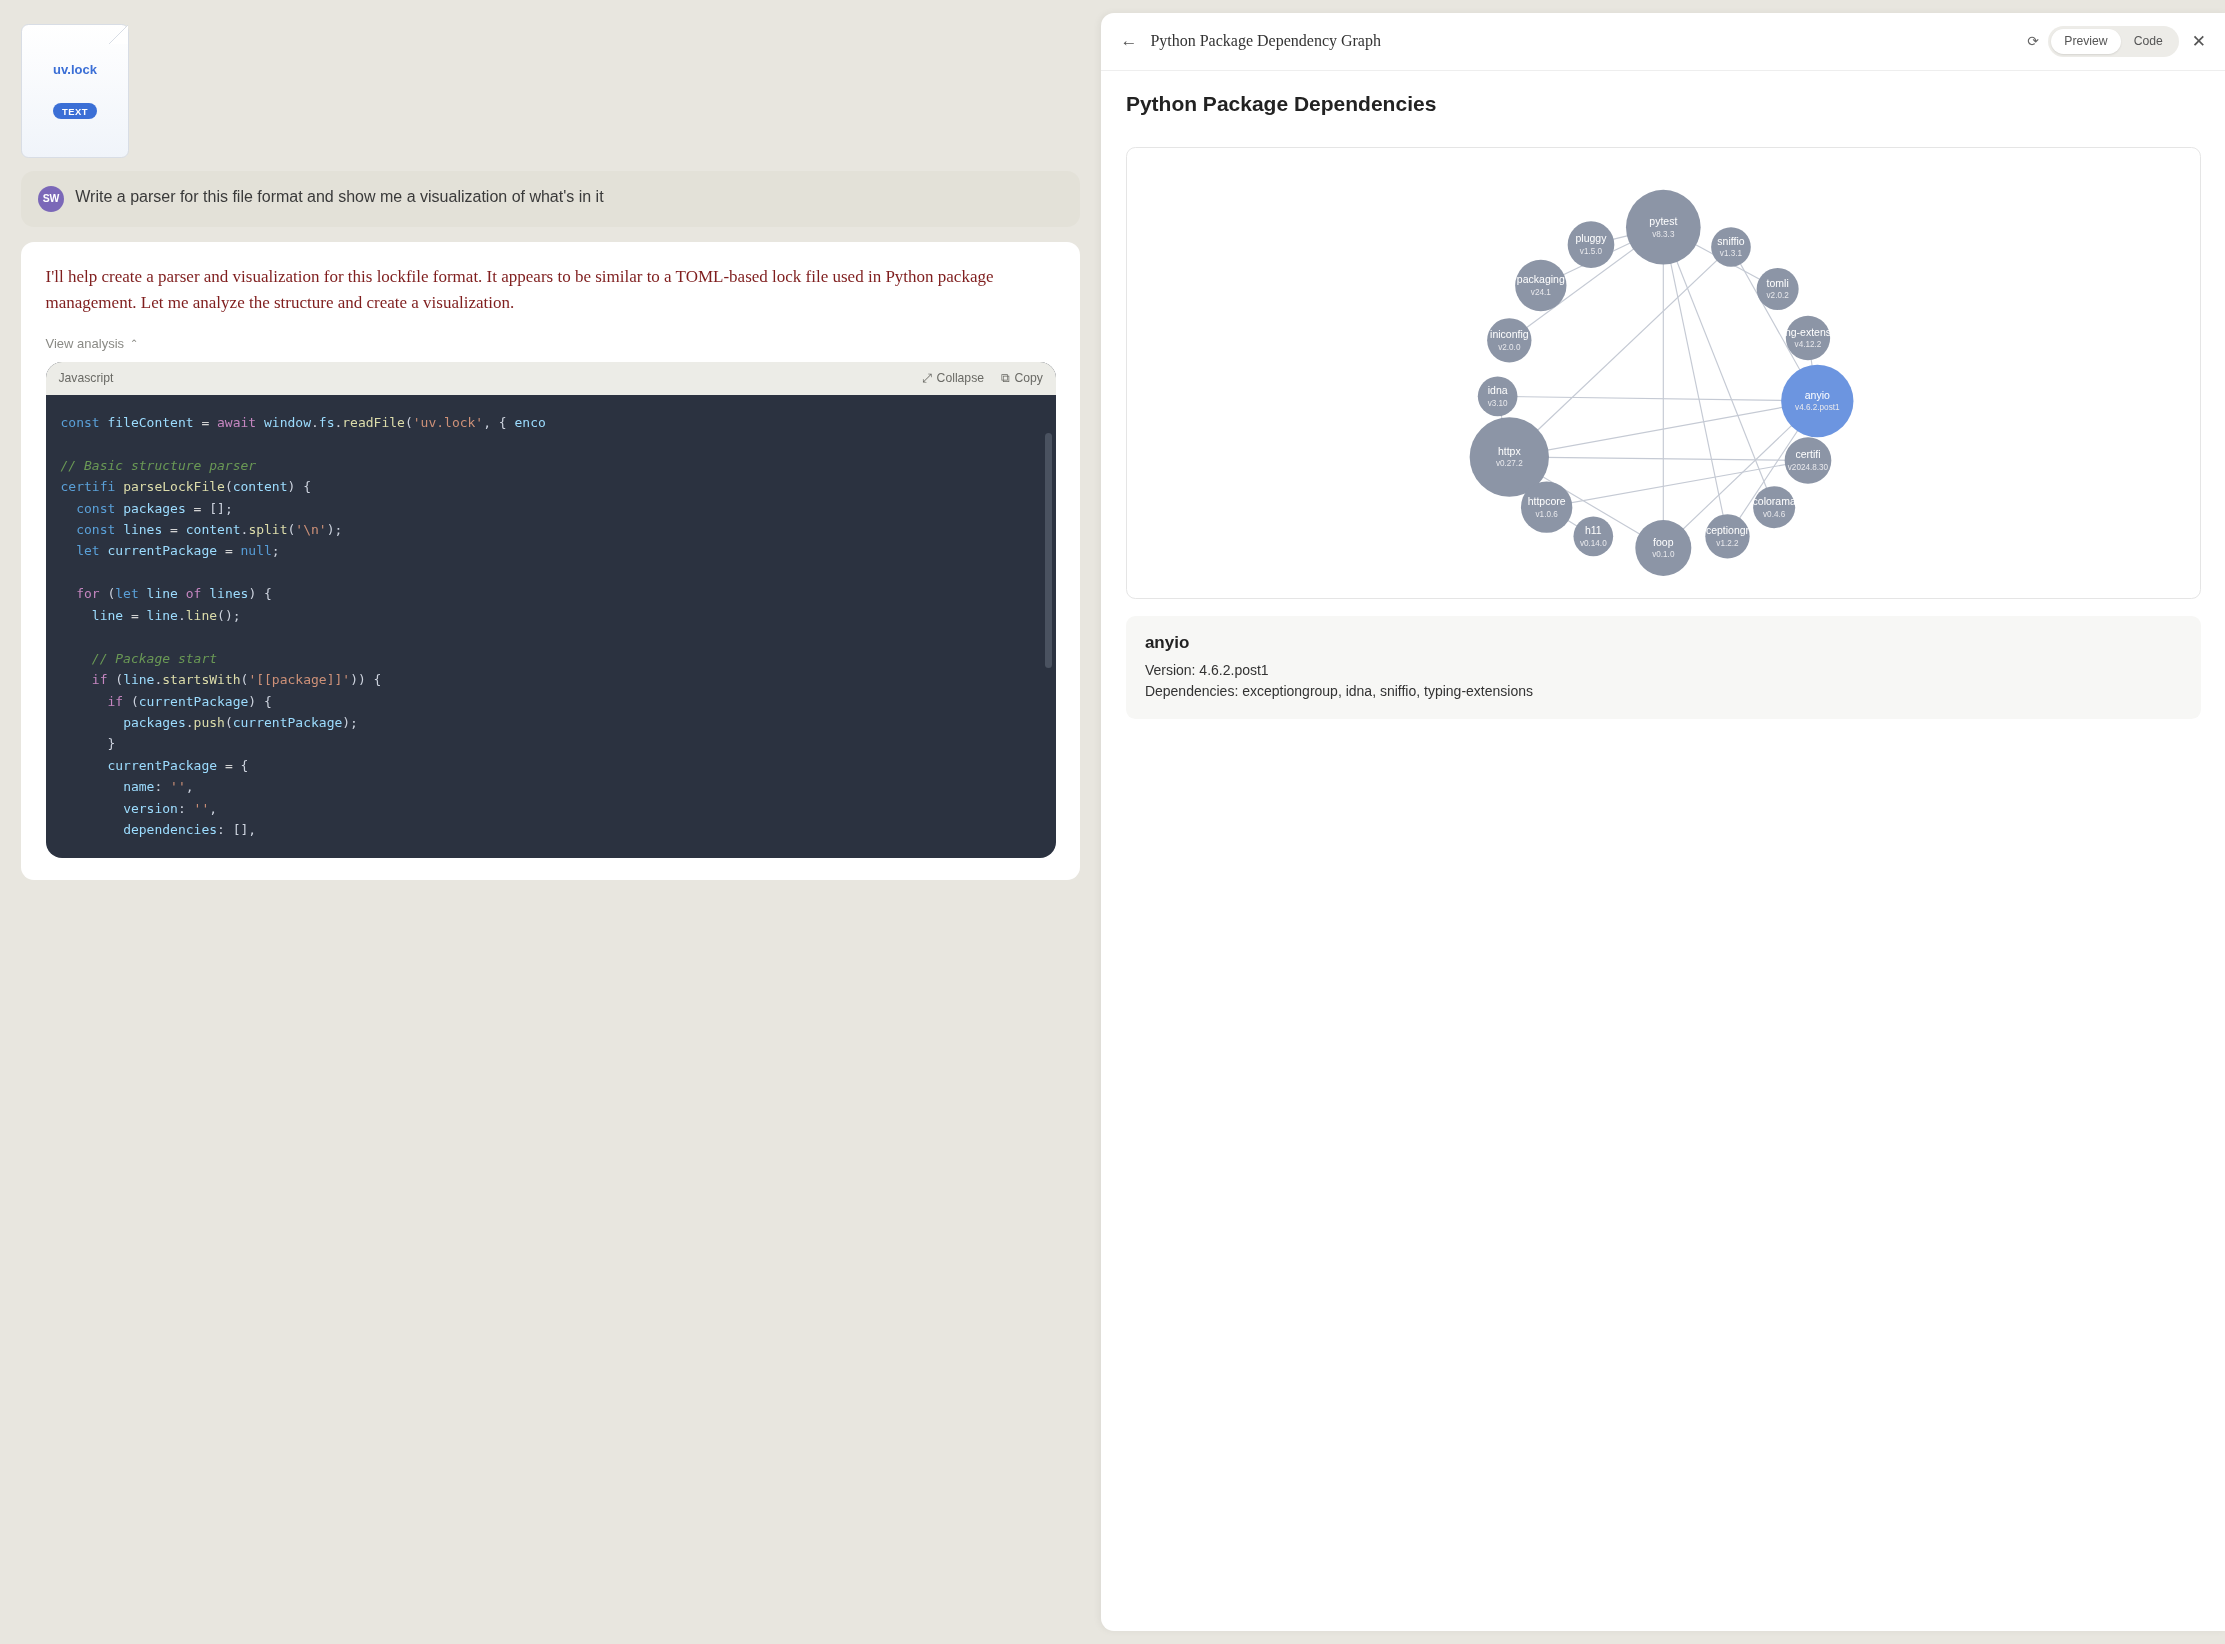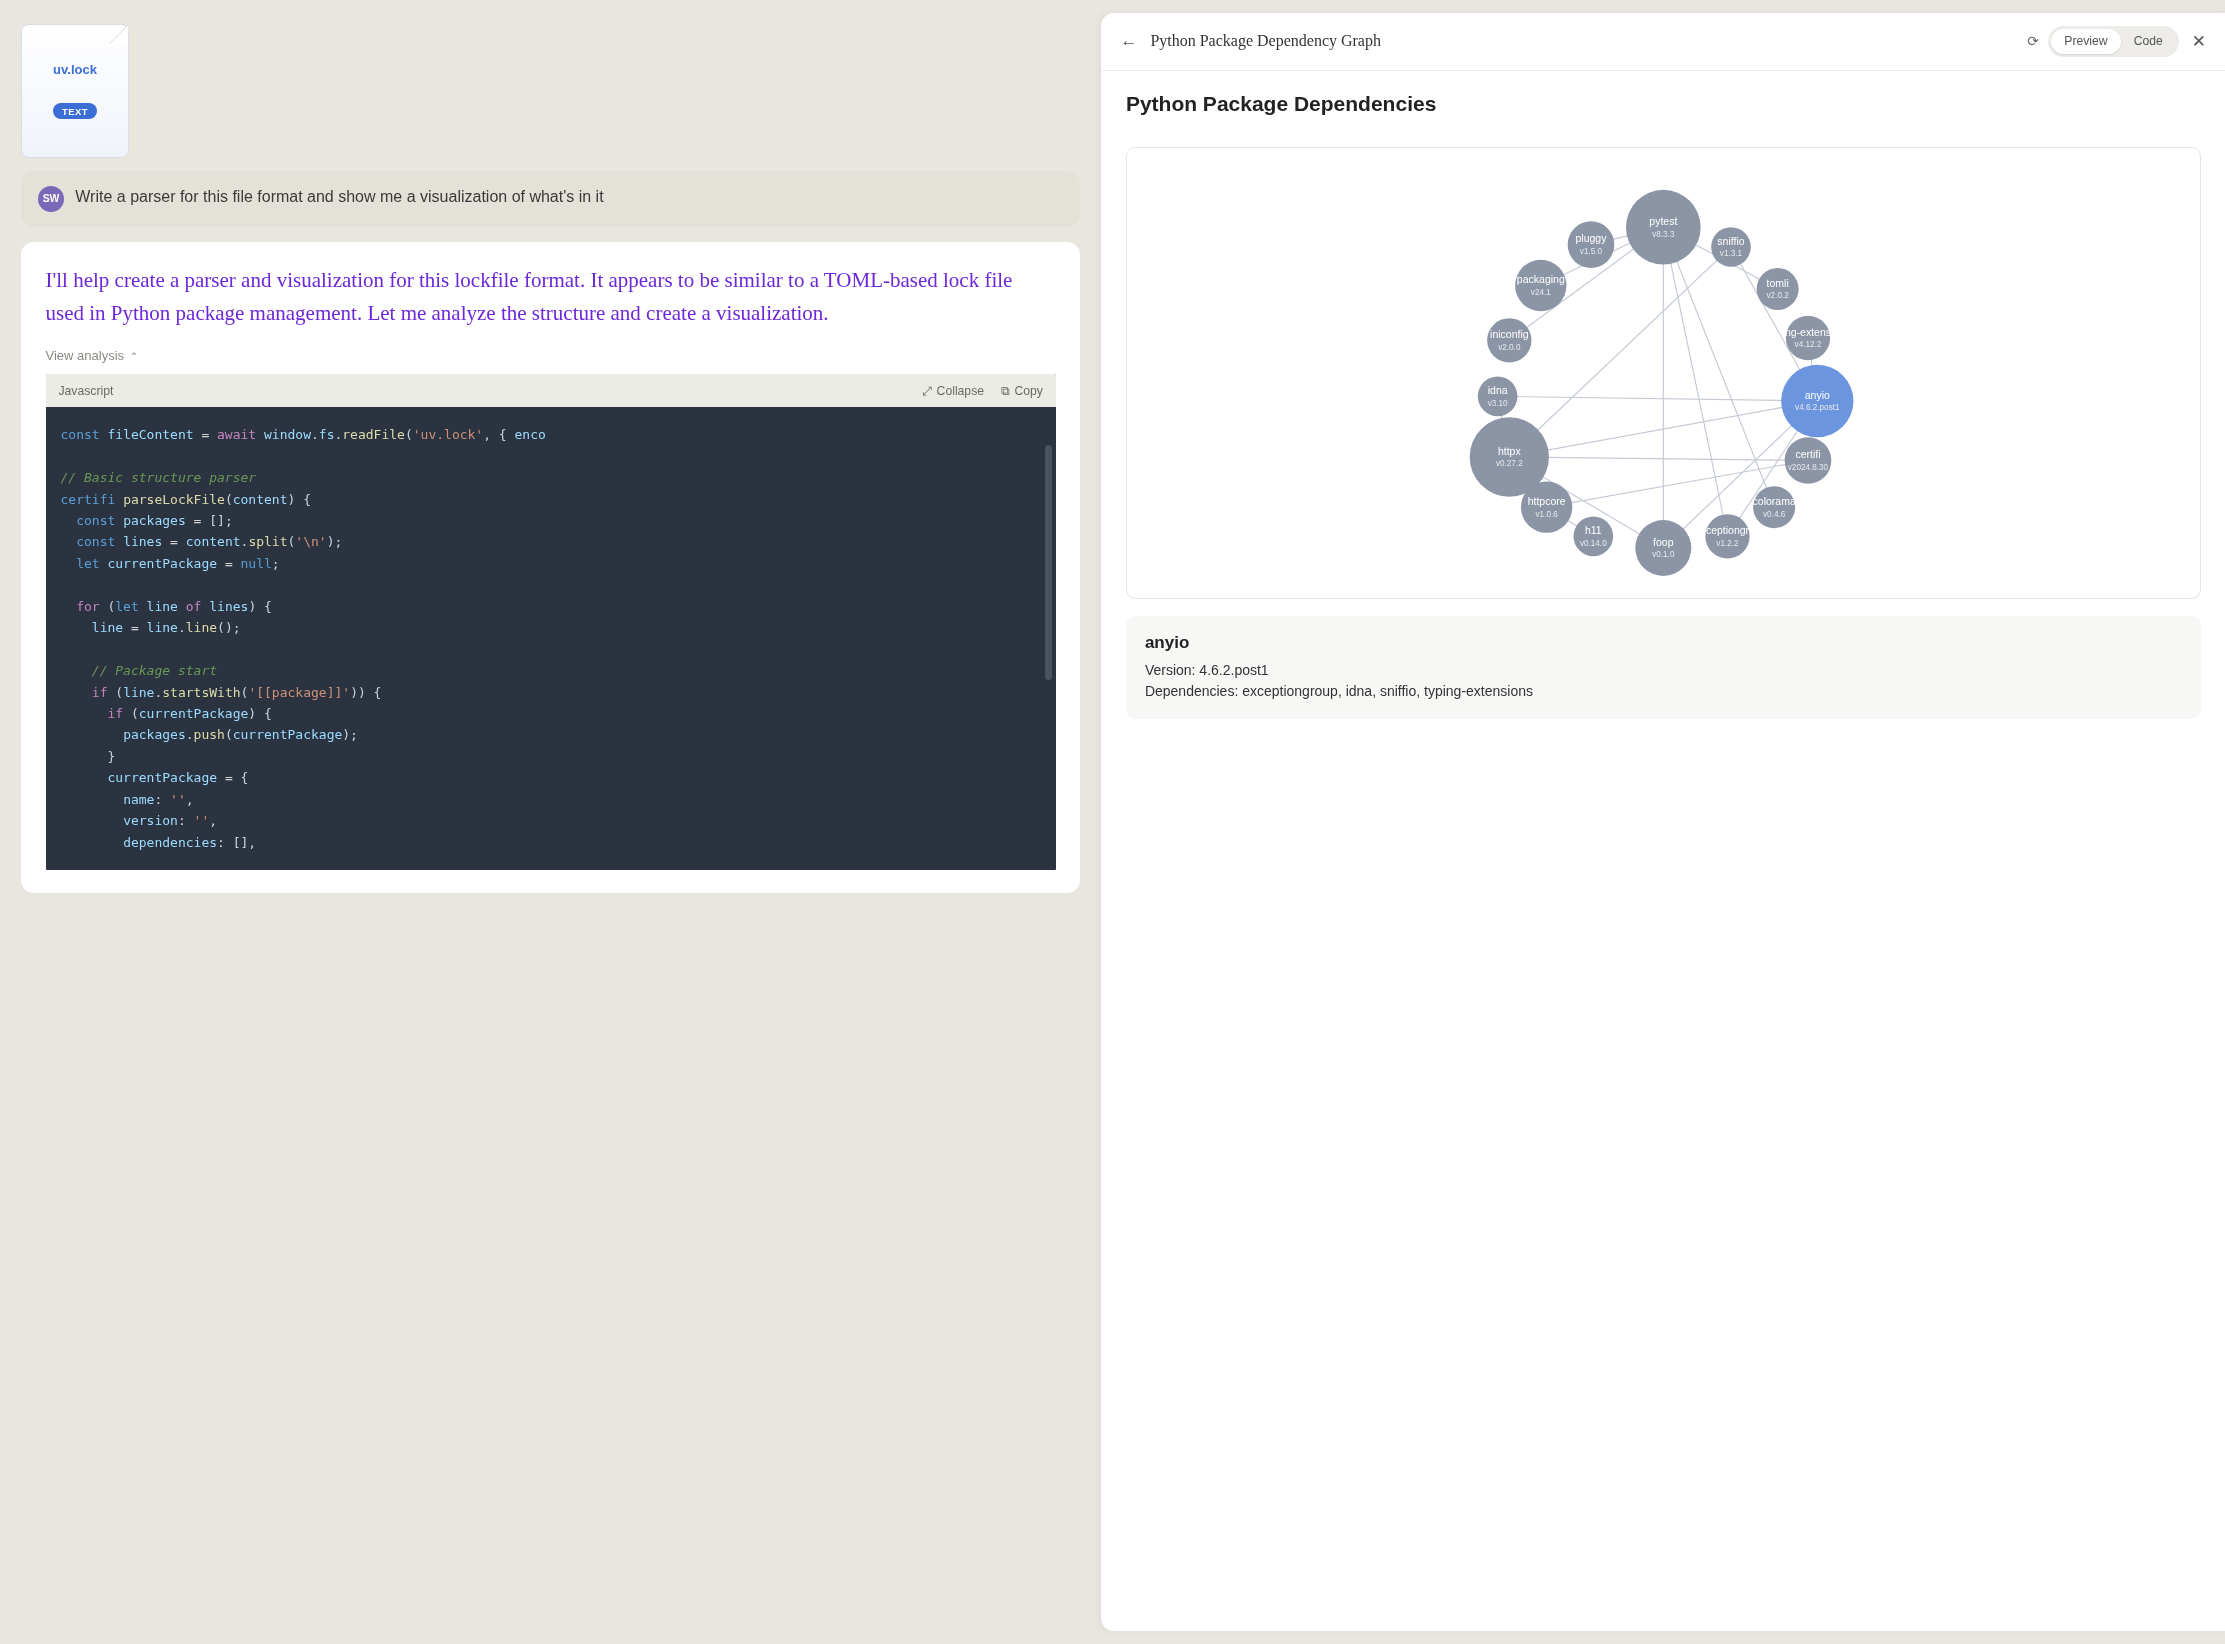--- a/index.html
+++ b/index.html
@@ -78,37 +78,37 @@
 }
 .user-text { font-size: 16px; color: #3a3a3a; line-height: 1.4; }
 .assistant-msg {
   background: #fff;
   border-radius: 13px;
   padding: 22.6px 24.5px;
   margin-top: 15px;
 }
 .assistant-text {
   font-family: Georgia, serif;
-  font-size: 21px;
+  font-size: 17px;
   line-height: 1.55;
-  color: #6d28d9;
+  color: #7f1d1d;
 }
 .view-analysis {
   display: flex;
   align-items: center;
   gap: 5.6px;
   color: #8a8a85;
   font-size: 13px;
   margin-top: 19px;
   cursor: pointer;
 }
 .chev-up { font-size: 10.4px; }
 .code-block {
   margin-top: 11.3px;
-  border-radius: 1px;
+  border-radius: 16px;
   overflow: hidden;
   background: #2b3240;
   position: relative;
 }
 .code-header {
   background: #ecece7;
   padding: 9.4px 13px;
   display: flex;
   justify-content: space-between;
   align-items: center;

